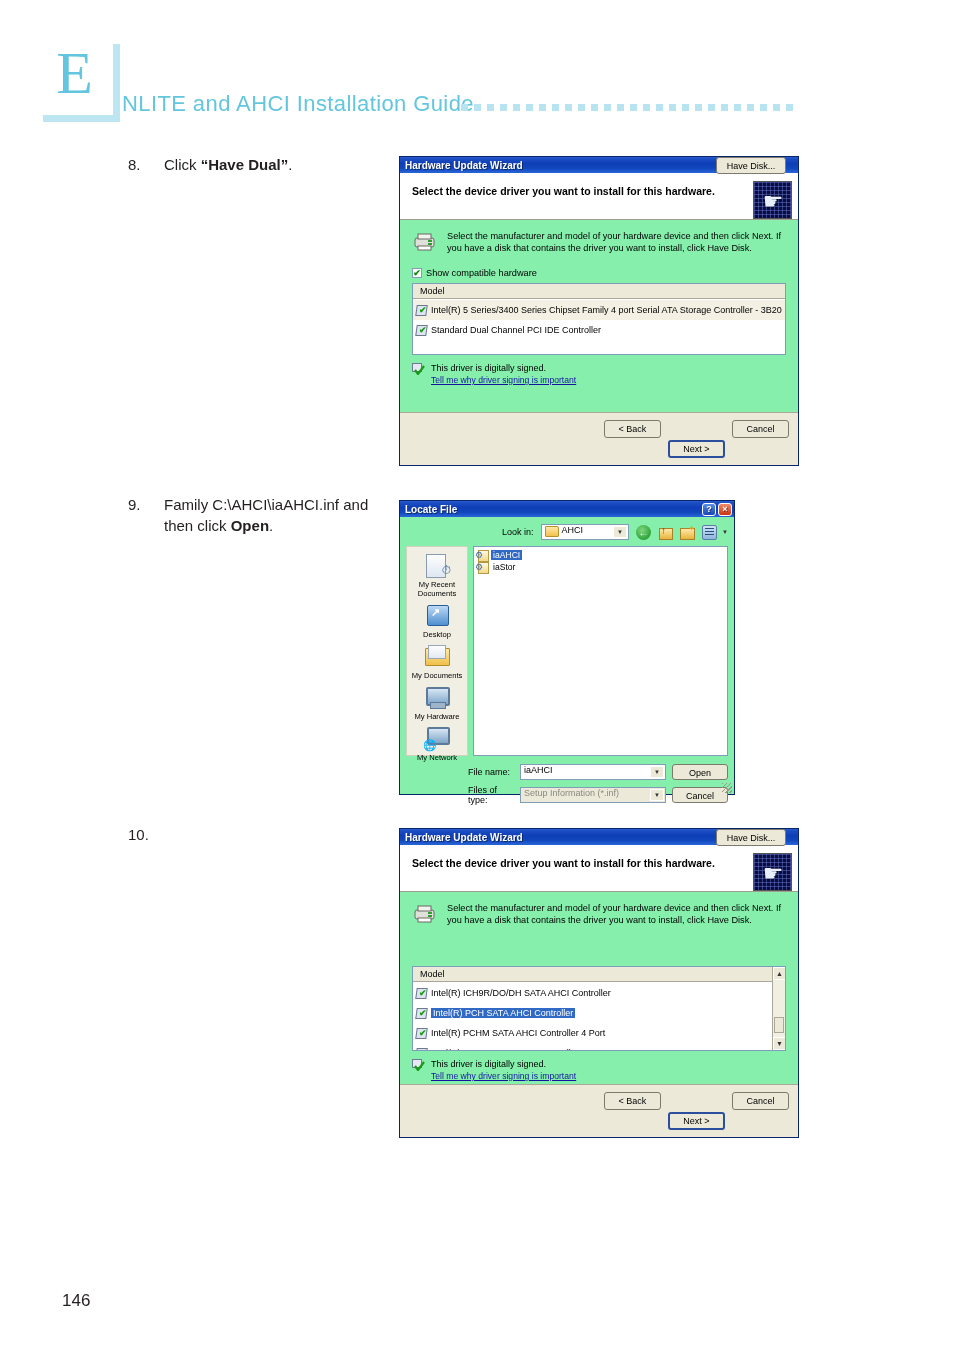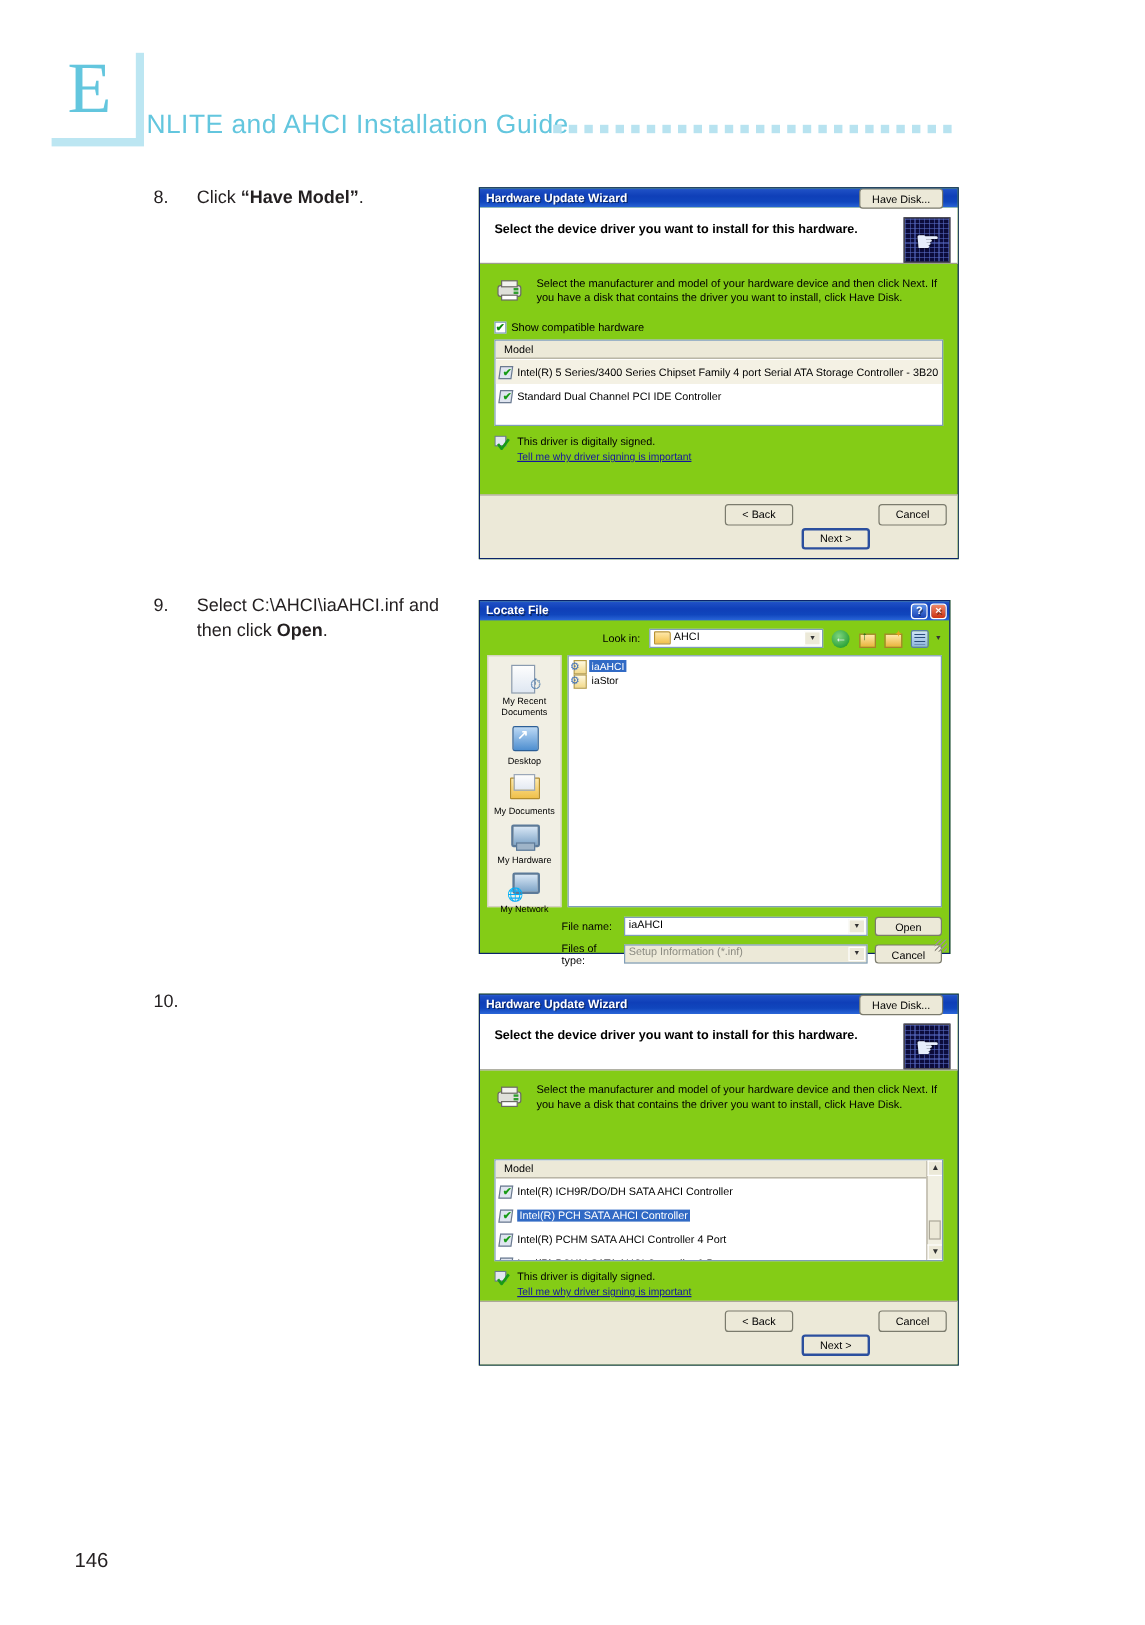--- a/index.html
+++ b/index.html
@@ -52,21 +52,21 @@
   
   #page-number {
     position:absolute; left:62px; top:1291px;
     font-size:17px; color:#231f20;
   }
 
   
   .xpwin {
     position:absolute;
     border:1px solid #0a246a;
-    background:#84cc16;
+    background:#86efac;
     font-family:"Liberation Sans", sans-serif;
     font-size:9px; color:#000;
     box-shadow:0 0 0 0 transparent;
   }
   .xpwin .titlebar {
     height:16px;
     background:linear-gradient(to bottom,#2a5fd4 0%,#1e4fc4 8%,#0f3fb8 40%,#1046bd 70%,#2a66d8 100%);
     display:flex; align-items:center; padding:0 2px 0 5px;
     color:#fff; font-weight:bold; font-size:10px;
     text-shadow:1px 1px 0 rgba(0,0,0,0.45);
@@ -309,21 +309,21 @@
       <i></i>
       <i></i>
       <i></i>
       <i></i>
       <i></i>
   </div>
 </div>
 
 <div class="step" id="step8">
   <span class="num">8.</span>
-  <div class="body nojust">Click <b>“Have Model”</b>.</div>
+  <div class="body nojust">Click <b>“Have Dual”</b>.</div>
 </div>
 
 <div class="xpwin" id="wizard1" style="left:399px; top:156px; width:400px; height:310px;">
   <div class="titlebar">
     <span class="t">Hardware Update Wizard</span>
   </div>
 
   <div class="wz-head">
     <div class="htitle">Select the device driver you want to install for this hardware.</div>
     <div class="wz-icon">
@@ -383,26 +383,26 @@
   <div class="wz-foot">
     <div class="btn">&lt; Back</div>
     <div class="btn def">Next &gt;</div>
     <div class="btn">Cancel</div>
   </div>
 </div>
 
 <div class="step" id="step9">
   <span class="num">9.</span>
   <div class="body nojust">
-    <span>Select  C:\AHCI\iaAHCI.inf</span>
+    <span>Family  C:\AHCI\iaAHCI.inf</span>
     <span>and then click </span><b>Open</b><span>.</span>
   </div>
 </div>
 
-<div class="xpwin" id="locatefile" style="left:399px; top:500px; width:393px; height:295px;">
+<div class="xpwin" id="locatefile" style="left:399px; top:500px; width:336px; height:295px;">
   <div class="titlebar">
     <span class="t">Locate File</span>
     <span class="titlebtns">
       <span class="tbtn help">?</span>
       <span class="tbtn close">×</span>
     </span>
   </div>
 
   <div class="lf-top">
     <span class="lf-lbl" style="margin-left:64px;padding-left:32px;">Look in:</span>

